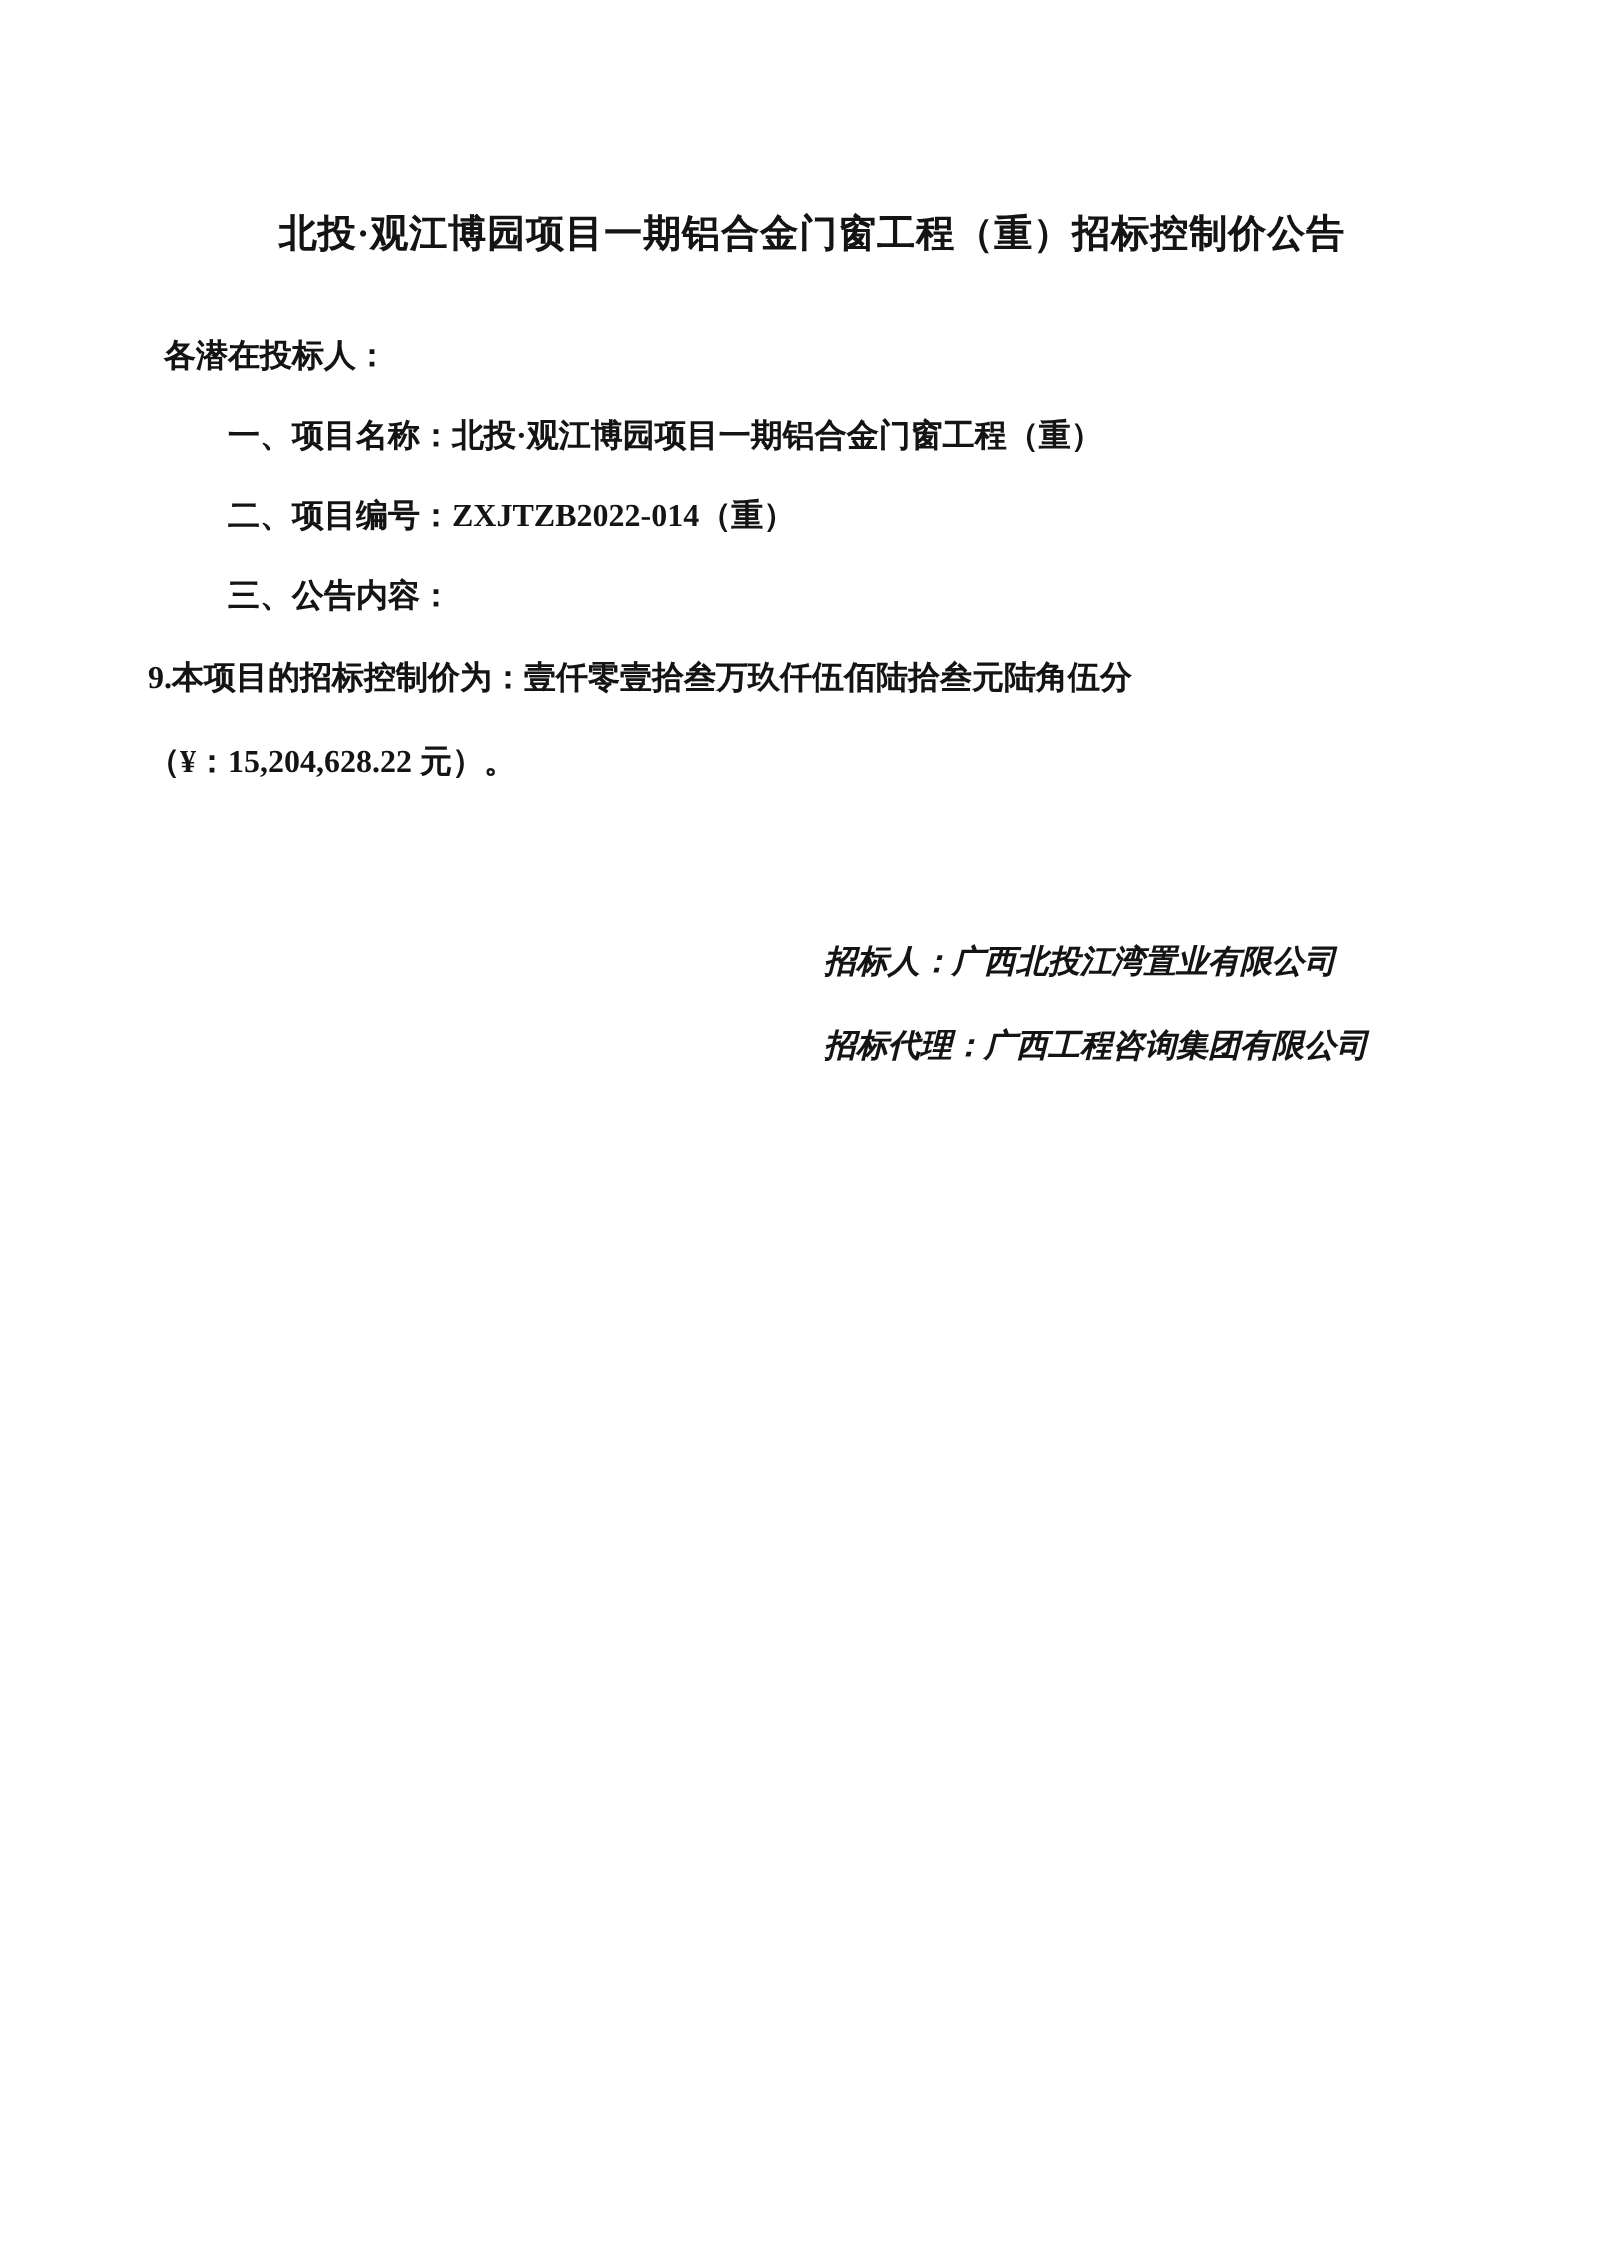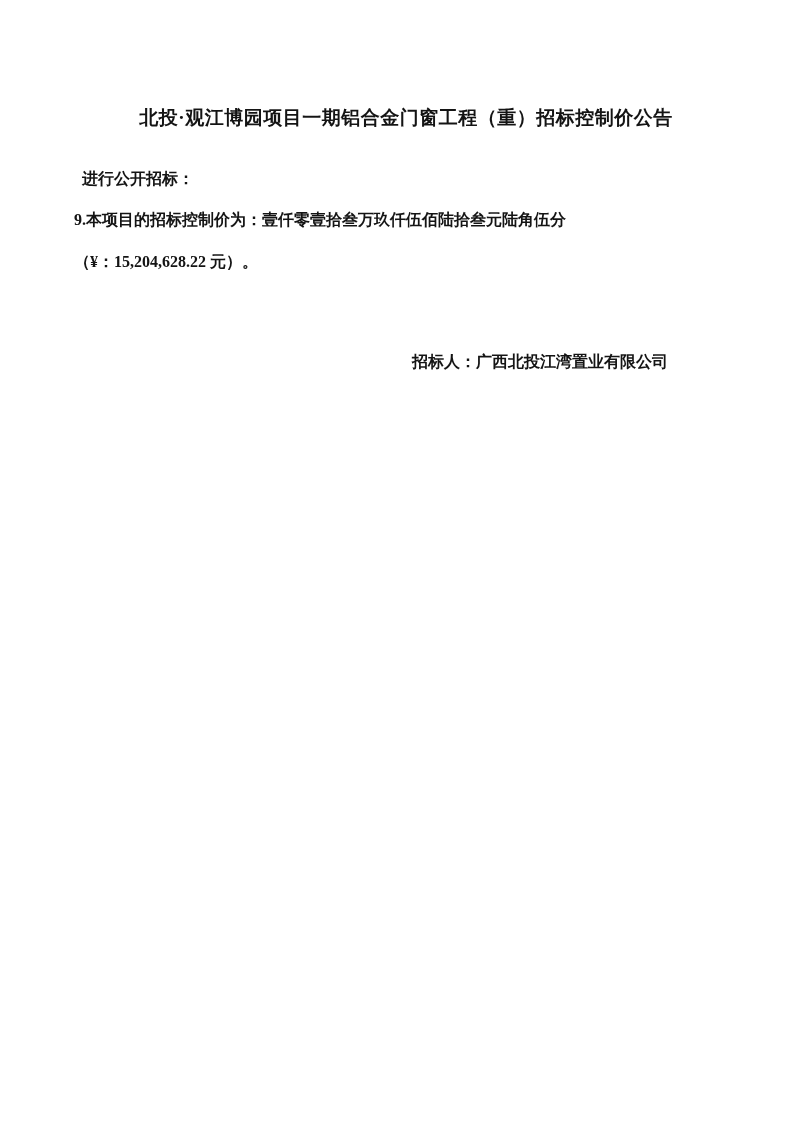--- a/index.html
+++ b/index.html
@@ -47,20 +47,21 @@
   }
   .price-words, .price-numeric {
     font-size: 16px;
     line-height: 42px;
     white-space: nowrap;
   }
   .signature {
     margin-top: 58px;
     margin-left: 330px; 
     width: 290px;
+    font-style: italic;
   }
   .signature .sig-line {
     font-size: 16px;
     line-height: 42px;
     white-space: nowrap;
   }
   .signature .sig-date {
     font-size: 16px;
     line-height: 42px;
     text-align: center;
@@ -68,27 +69,33 @@
   }
 </style>
 </head>
 <body>
 
 <div class="page">
   <div class="content">
 
     <div class="doc-title">北投·观江博园项目一期铝合金门窗工程（重）招标控制价公告</div>
 
-    <div class="salutation">进行公开招标：</div>
+    <div class="salutation">各潜在投标人：</div>
 
 
+    <div>
+      <div class="item">一、项目名称：北投·观江博园项目一期铝合金门窗工程（重）</div>
+      <div class="item">二、项目编号：ZXJTZB2022-014（重）</div>
+      <div class="item">三、公告内容：</div>
+    </div>
 
     <div class="price-block">
       <div class="price-words">9.本项目的招标控制价为：壹仟零壹拾叁万玖仟伍佰陆拾叁元陆角伍分</div>
       <div class="price-numeric">（¥：15,204,628.22 元）。</div>
     </div>
 
     <div class="signature">
       <div class="sig-line">招标人：广西北投江湾置业有限公司</div>
+      <div class="sig-line">招标代理：广西工程咨询集团有限公司</div>
     </div>
 
   </div>
 </div>
 
 </body></html>

